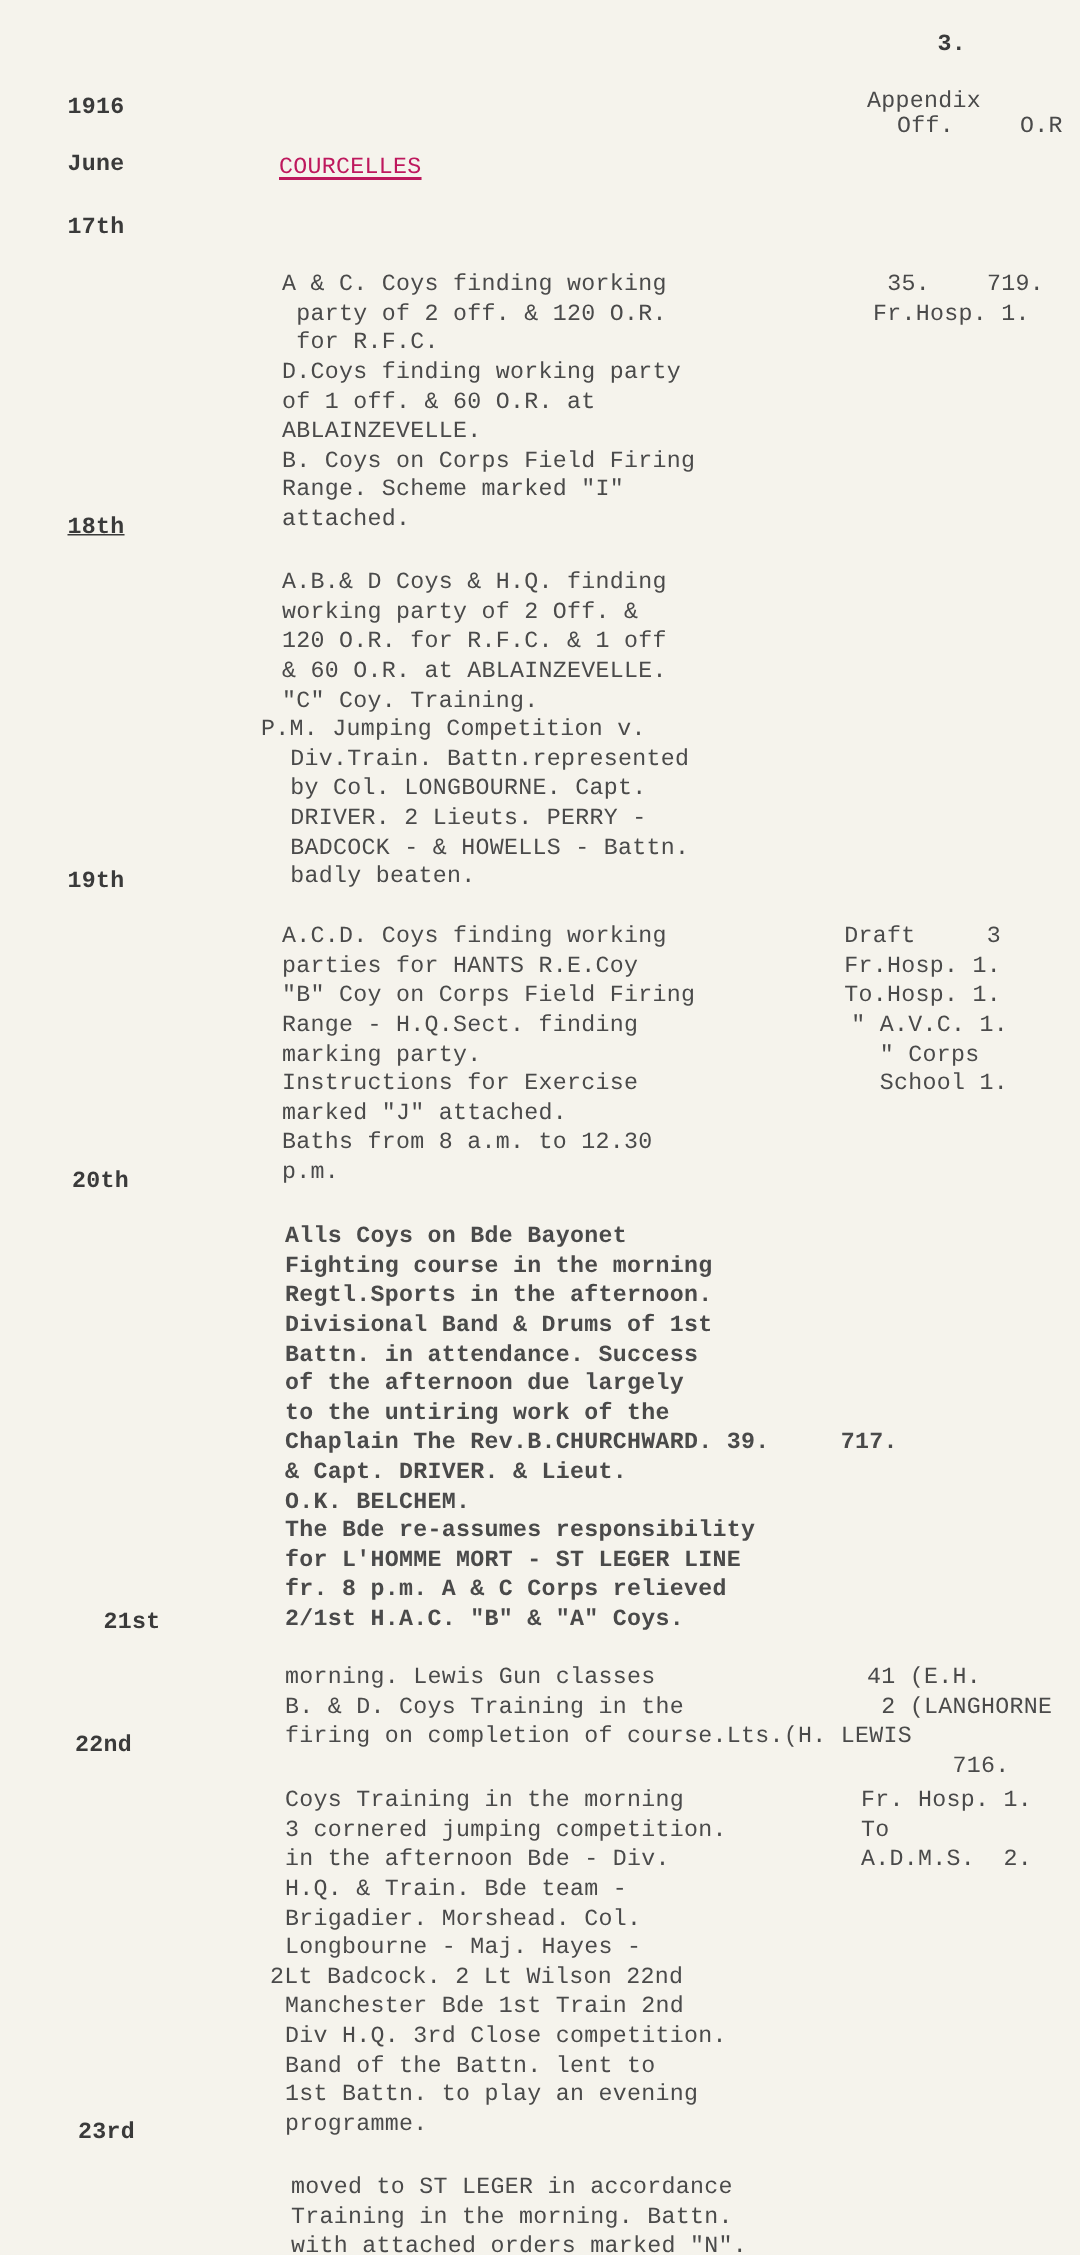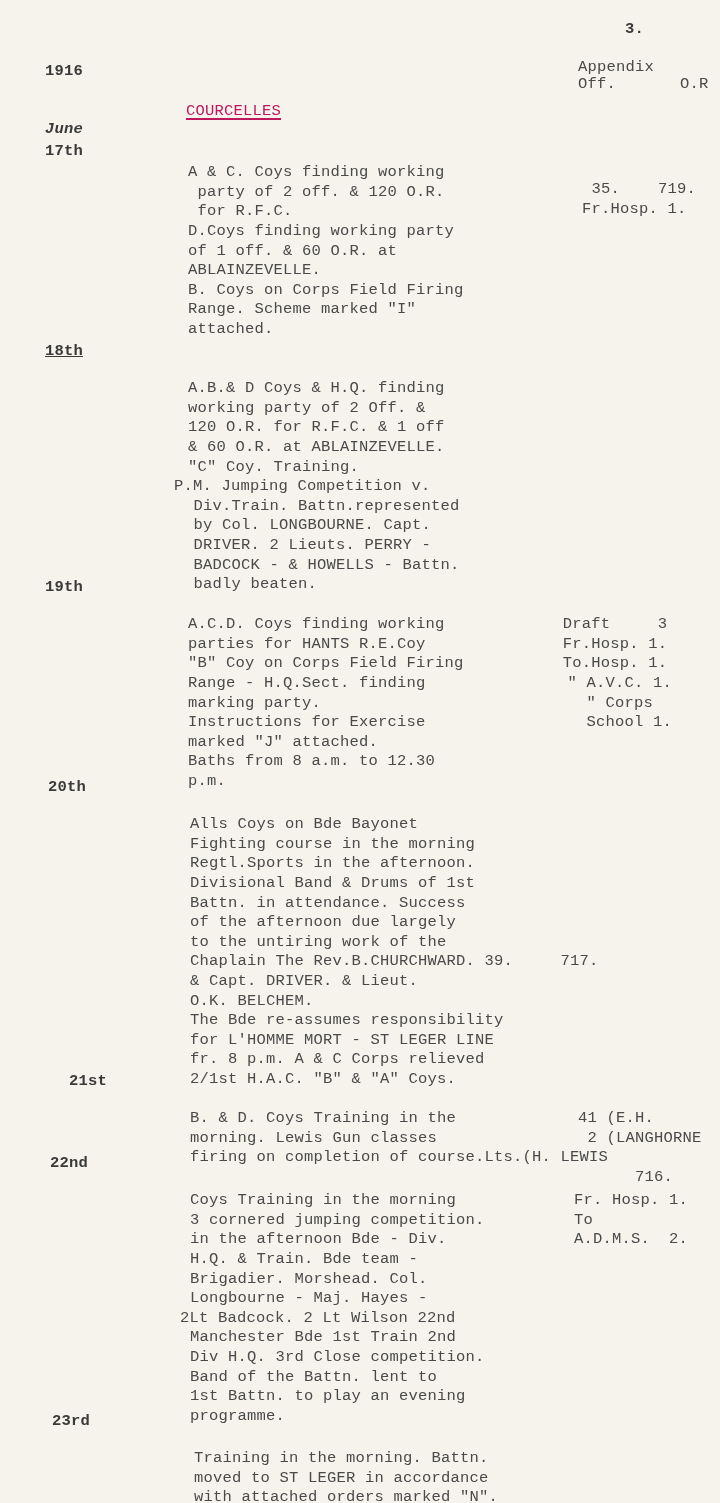--- a/index.html
+++ b/index.html
@@ -19,66 +19,66 @@
   </style>
 </head>
 <body>
 
 <div class="page">
 
   <div class="abs bold" style="left:625px; top:20px;">3.</div>
 
   <div class="abs bold" style="left:45px; top:62px;">1916</div>
   <div class="abs" style="left:578px; top:58px;">Appendix</div>
-  <div class="abs" style="left:578px; top:75px;">Off.</div>
+  <div class="abs" style="left:598px; top:75px;">Off.</div>
   <div class="abs" style="left:680px; top:75px;">O.R</div>
 
-  <div class="abs bold" style="left:45px; top:120px;font-style:italic;">June</div>
+  <div class="abs bold" style="left:45px; top:100px;">June</div>
   <div class="abs ul" style="left:186px; top:102px; color:#be185d;">COURCELLES</div>
 
   <div class="abs bold" style="left:45px; top:142px;">17th</div>
-  <div class="block" style="left:188px; top:124px;">
+  <div class="block" style="left:188px; top:141px;">
     <span class="line">A &amp; C. Coys finding working</span><span class="line"> party of 2 off. &amp; 120 O.R.</span><span class="line"> for R.F.C.</span><span class="line">D.Coys finding working party</span><span class="line">of 1 off. &amp; 60 O.R. at</span><span class="line">ABLAINZEVELLE.</span><span class="line">B. Coys on Corps Field Firing</span><span class="line">Range. Scheme marked "I"</span><span class="line">attached.</span>
   </div>
   <div class="block" style="left:582px; top:141px;">
     <span class="line"> 35.    719.</span><span class="line">Fr.Hosp. 1.</span>
   </div>
 
   <div class="abs bold" style="left:45px; top:342px;text-decoration:underline;">18th</div>
   <div class="block" style="left:188px; top:340px;">
     <span class="line">A.B.&amp; D Coys &amp; H.Q. finding</span><span class="line">working party of 2 Off. &amp;</span><span class="line">120 O.R. for R.F.C. &amp; 1 off</span><span class="line">&amp; 60 O.R. at ABLAINZEVELLE.</span><span class="line">"C" Coy. Training.</span><span class="line" style="margin-left:-14px;">P.M. Jumping Competition v.</span><span class="line" style="margin-left:-4px;"> Div.Train. Battn.represented</span><span class="line" style="margin-left:-4px;"> by Col. LONGBOURNE. Capt.</span><span class="line" style="margin-left:-4px;"> DRIVER. 2 Lieuts. PERRY -</span><span class="line" style="margin-left:-4px;"> BADCOCK - &amp; HOWELLS - Battn.</span><span class="line" style="margin-left:-4px;"> badly beaten.</span>
   </div>
 
   <div class="abs bold" style="left:45px; top:578px;">19th</div>
   <div class="block" style="left:188px; top:576px;">
     <span class="line">A.C.D. Coys finding working</span><span class="line">parties for HANTS R.E.Coy</span><span class="line">"B" Coy on Corps Field Firing</span><span class="line">Range - H.Q.Sect. finding</span><span class="line">marking party.</span><span class="line">Instructions for Exercise</span><span class="line">marked "J" attached.</span><span class="line">Baths from 8 a.m. to 12.30</span><span class="line">p.m.</span>
   </div>
   <div class="block" style="left:558px; top:576px;text-align:center;">
     <span class="line">Draft     3</span><span class="line">Fr.Hosp. 1.</span><span class="line">To.Hosp. 1.</span><span class="line"> " A.V.C. 1.</span><span class="line"> " Corps</span><span class="line">   School 1.</span>
   </div>
 
   <div class="abs bold" style="left:48px; top:778px;">20th</div>
-  <div class="block" style="left:190px; top:776px;">
+  <div class="block" style="left:190px; top:776px;font-weight:bold;">
     <span class="line">Alls Coys on Bde Bayonet</span><span class="line">Fighting course in the morning</span><span class="line">Regtl.Sports in the afternoon.</span><span class="line">Divisional Band &amp; Drums of 1st</span><span class="line">Battn. in attendance. Success</span><span class="line">of the afternoon due largely</span><span class="line">to the untiring work of the</span><span class="line">Chaplain The Rev.B.CHURCHWARD. 39.     717.</span><span class="line">&amp; Capt. DRIVER. &amp; Lieut.</span><span class="line">O.K. BELCHEM.</span><span class="line">The Bde re-assumes responsibility</span><span class="line">for L'HOMME MORT - ST LEGER LINE</span><span class="line">fr. 8 p.m. A &amp; C Corps relieved</span><span class="line">2/1st H.A.C. "B" &amp; "A" Coys.</span>
   </div>
 
   <div class="abs bold" style="left:50px; top:1072px;margin-left:19px;">21st</div>
   <div class="block" style="left:190px; top:1070px;">
-    <span class="line">B. &amp; D. Coys Training in the</span><span class="line">morning. Lewis Gun classes</span><span class="line">firing on completion of course.Lts.(H. LEWIS</span>
+    <span class="line">morning. Lewis Gun classes</span><span class="line">B. &amp; D. Coys Training in the</span><span class="line">firing on completion of course.Lts.(H. LEWIS</span>
   </div>
   <div class="block" style="left:578px; top:1070px;">
     <span class="line">41 (E.H.</span><span class="line"> 2 (LANGHORNE</span><span class="line">&nbsp;</span><span class="line">      716.</span>
   </div>
 
   <div class="abs bold" style="left:50px; top:1154px;">22nd</div>
   <div class="block" style="left:190px; top:1152px;">
     <span class="line">Coys Training in the morning</span><span class="line">3 cornered jumping competition.</span><span class="line">in the afternoon Bde - Div.</span><span class="line">H.Q. &amp; Train. Bde team -</span><span class="line">Brigadier. Morshead. Col.</span><span class="line">Longbourne - Maj. Hayes -</span><span class="line" style="margin-left:-10px;">2Lt Badcock. 2 Lt Wilson 22nd</span><span class="line">Manchester Bde 1st Train 2nd</span><span class="line">Div H.Q. 3rd Close competition.</span><span class="line">Band of the Battn. lent to</span><span class="line">1st Battn. to play an evening</span><span class="line">programme.</span>
   </div>
   <div class="block" style="left:574px; top:1152px;">
     <span class="line">Fr. Hosp. 1.</span><span class="line">To</span><span class="line">A.D.M.S.  2.</span>
   </div>
 
   <div class="abs bold" style="left:52px; top:1412px;">23rd</div>
   <div class="block" style="left:194px; top:1410px;">
-    <span class="line">Training in the morning. Battn.</span><span class="line">moved to ST LEGER in accordance</span><span class="line">with attached orders marked "N".</span>
+    <span class="line">moved to ST LEGER in accordance</span><span class="line">Training in the morning. Battn.</span><span class="line">with attached orders marked "N".</span>
   </div>
 
 </div>
 
 </body></html>

